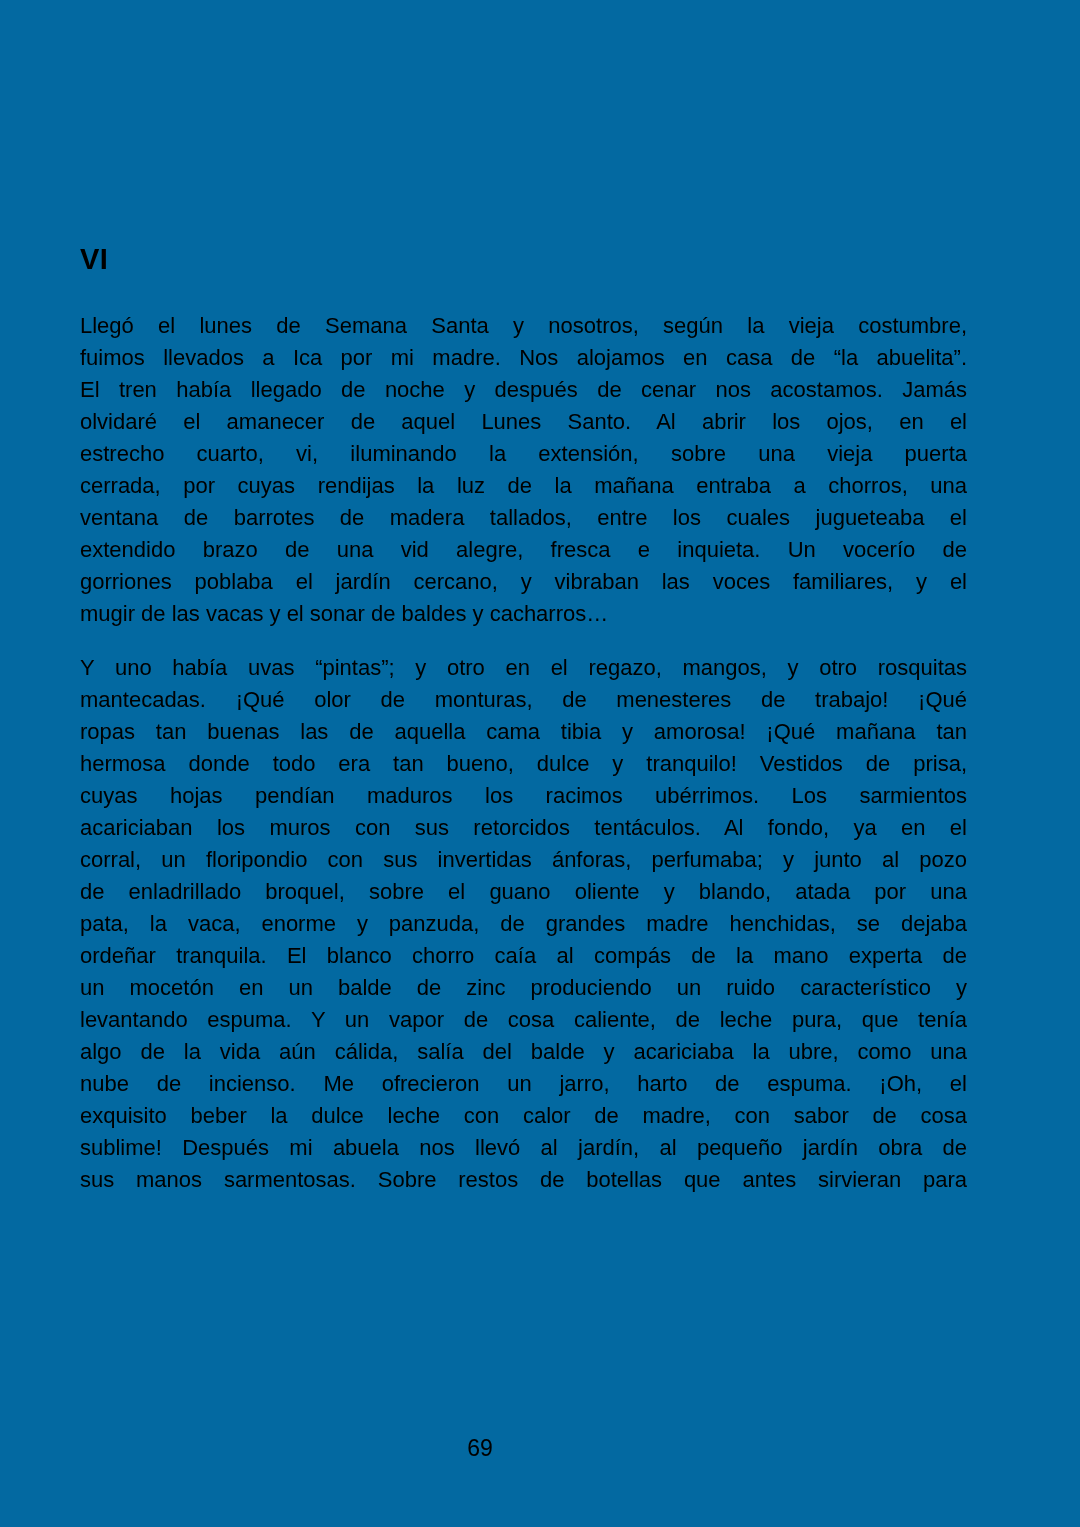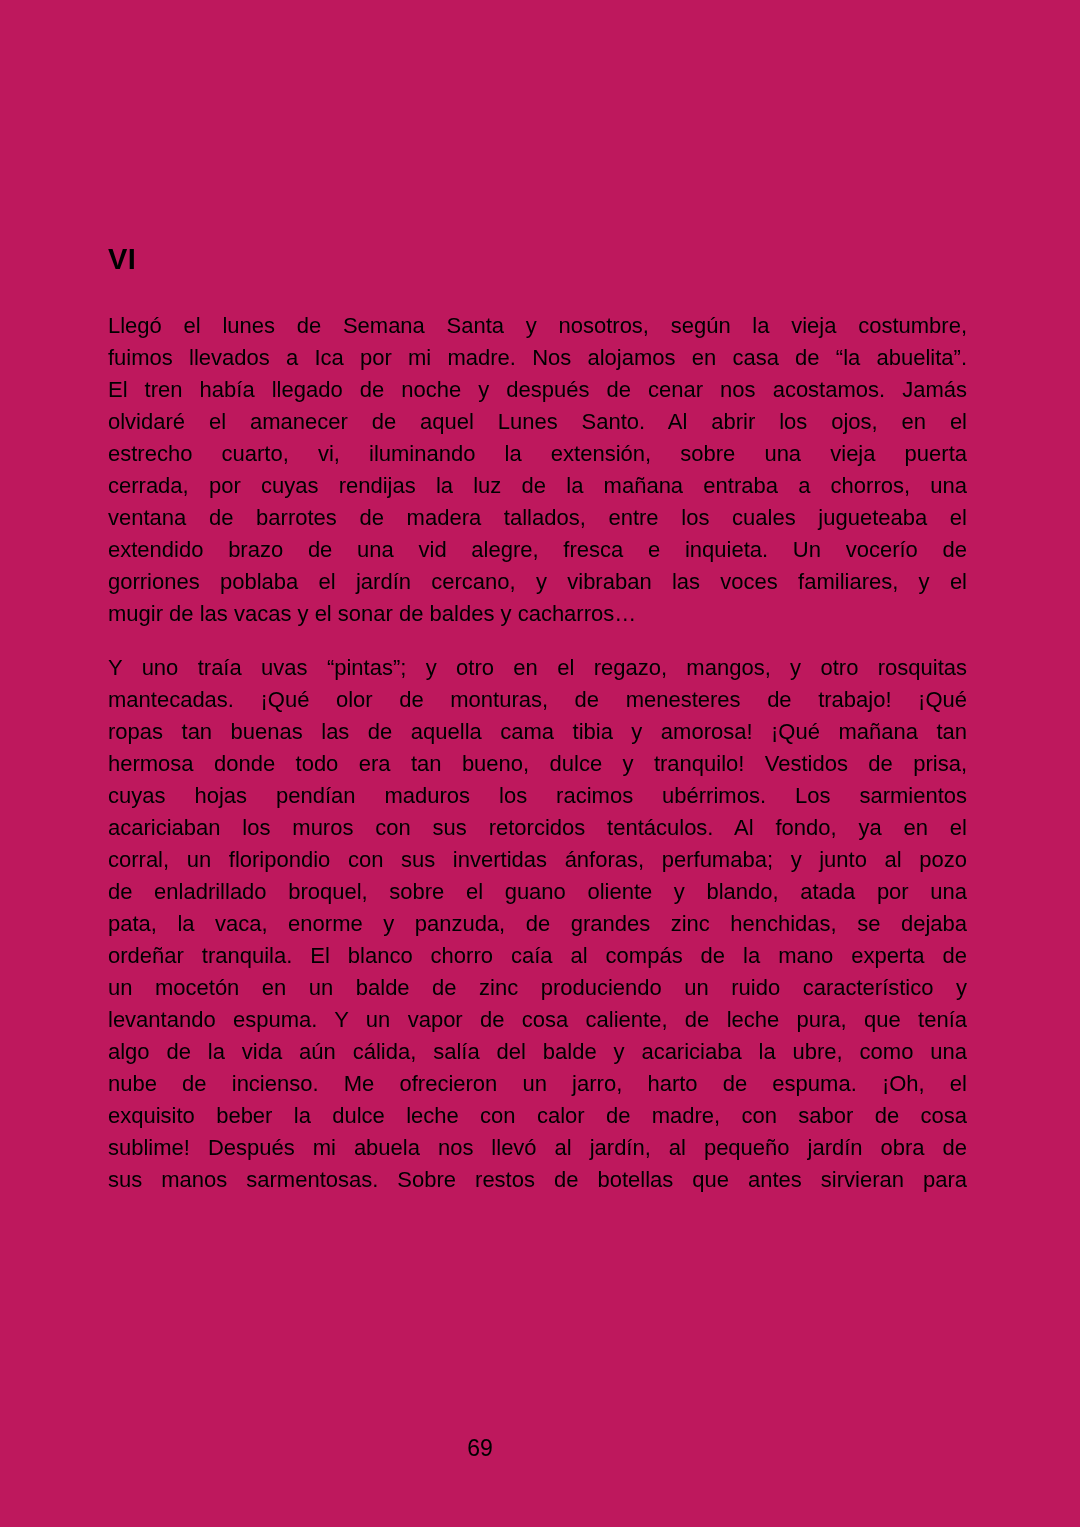--- a/index.html
+++ b/index.html
@@ -14,23 +14,23 @@
     font-family: "Liberation Sans", sans-serif;
     color: #000000;
     overflow: hidden;
   }
   .page {
     position: absolute;
     top: 0;
     left: 0;
     width: 1080px;
     height: 1527px;
-    background: #be185d;
+    background: #0369a1;
     box-sizing: border-box;
-    padding: 244px 113px 0 108px;
+    padding: 244px 113px 0 80px;
   }
   .heading {
     font-size: 29px;
     font-weight: bold;
     line-height: 30px;
     margin: 0 0 36px 0;
     letter-spacing: 0.5px;
   }
   .paragraph {
     margin: 0 0 22px 0;
@@ -68,29 +68,29 @@
         <div class="line">El tren había llegado de noche y después de cenar nos acostamos. Jamás</div>
         <div class="line">olvidaré el amanecer de aquel Lunes Santo. Al abrir los ojos, en el</div>
         <div class="line">estrecho cuarto, vi, iluminando la extensión, sobre una vieja puerta</div>
         <div class="line">cerrada, por cuyas rendijas la luz de la mañana entraba a chorros, una</div>
         <div class="line">ventana de barrotes de madera tallados, entre los cuales jugueteaba el</div>
         <div class="line">extendido brazo de una vid alegre, fresca e inquieta. Un vocerío de</div>
         <div class="line">gorriones poblaba el jardín cercano, y vibraban las voces familiares, y el</div>
         <div class="line last">mugir de las vacas y el sonar de baldes y cacharros…</div>
       </div>
       <div class="paragraph">
-        <div class="line">Y uno traía uvas “pintas”; y otro en el regazo, mangos, y otro rosquitas</div>
+        <div class="line">Y uno había uvas “pintas”; y otro en el regazo, mangos, y otro rosquitas</div>
         <div class="line">mantecadas. ¡Qué olor de monturas, de menesteres de trabajo! ¡Qué</div>
         <div class="line">ropas tan buenas las de aquella cama tibia y amorosa! ¡Qué mañana tan</div>
         <div class="line">hermosa donde todo era tan bueno, dulce y tranquilo! Vestidos de prisa,</div>
         <div class="line">cuyas hojas pendían maduros los racimos ubérrimos. Los sarmientos</div>
         <div class="line">acariciaban los muros con sus retorcidos tentáculos. Al fondo, ya en el</div>
         <div class="line">corral, un floripondio con sus invertidas ánforas, perfumaba; y junto al pozo</div>
         <div class="line">de enladrillado broquel, sobre el guano oliente y blando, atada por una</div>
-        <div class="line">pata, la vaca, enorme y panzuda, de grandes zinc henchidas, se dejaba</div>
+        <div class="line">pata, la vaca, enorme y panzuda, de grandes madre henchidas, se dejaba</div>
         <div class="line">ordeñar tranquila. El blanco chorro caía al compás de la mano experta de</div>
         <div class="line">un mocetón en un balde de zinc produciendo un ruido característico y</div>
         <div class="line">levantando espuma. Y un vapor de cosa caliente, de leche pura, que tenía</div>
         <div class="line">algo de la vida aún cálida, salía del balde y acariciaba la ubre, como una</div>
         <div class="line">nube de incienso. Me ofrecieron un jarro, harto de espuma. ¡Oh, el</div>
         <div class="line">exquisito beber la dulce leche con calor de madre, con sabor de cosa</div>
         <div class="line">sublime! Después mi abuela nos llevó al jardín, al pequeño jardín obra de</div>
         <div class="line">sus manos sarmentosas. Sobre restos de botellas que antes sirvieran para</div>
       </div>
     </div>

